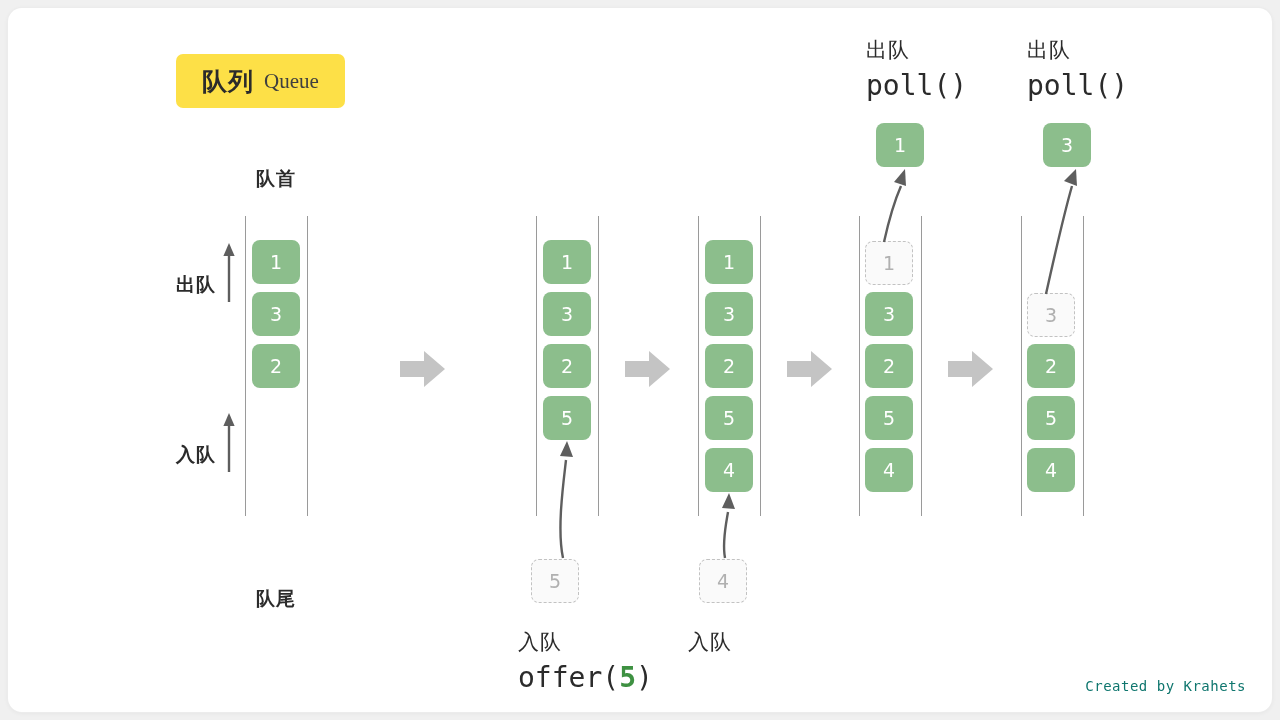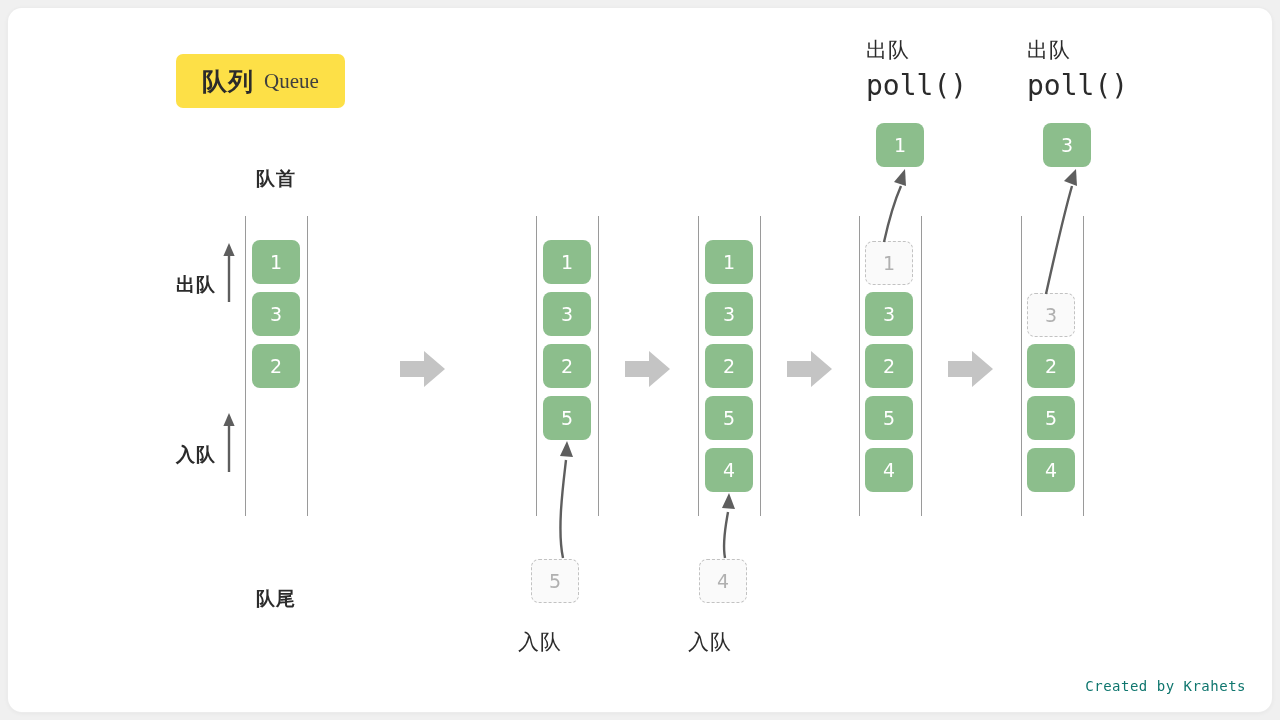--- a/index.html
+++ b/index.html
@@ -162,20 +162,21 @@
 
     <div class="box ghost abs" style="left:523px; top:551px;">5</div>
 
     <svg class="abs" style="left:535px; top:430px;" width="40" height="122">
       <path d="M20,120 C14,92 20,48 23,22" stroke="#5e5e5e" stroke-width="2.4" fill="none"></path>
       <polygon points="24,3 17,18 30,19" fill="#5e5e5e"></polygon>
     </svg>
 
     <div class="caption abs" style="left:510px; top:620px;">
       <span class="cn">入队</span>
+      <span class="code"><span>offer(</span><span class="arg">5</span><span>)</span></span>
     </div>
   </div>
 
   <svg class="step-arrow abs" style="left:617px; top:340px;" viewBox="0 0 46 42">
     <polygon points="0,13 24,13 24,3 45,21 24,39 24,29 0,29" fill="#c4c4c4"></polygon>
   </svg>
 
   <div class="abs">
     <div class="rail abs" style="left:690px; top:208px; height:300px;"></div>
     <div class="rail abs" style="left:752px; top:208px; height:300px;"></div>

